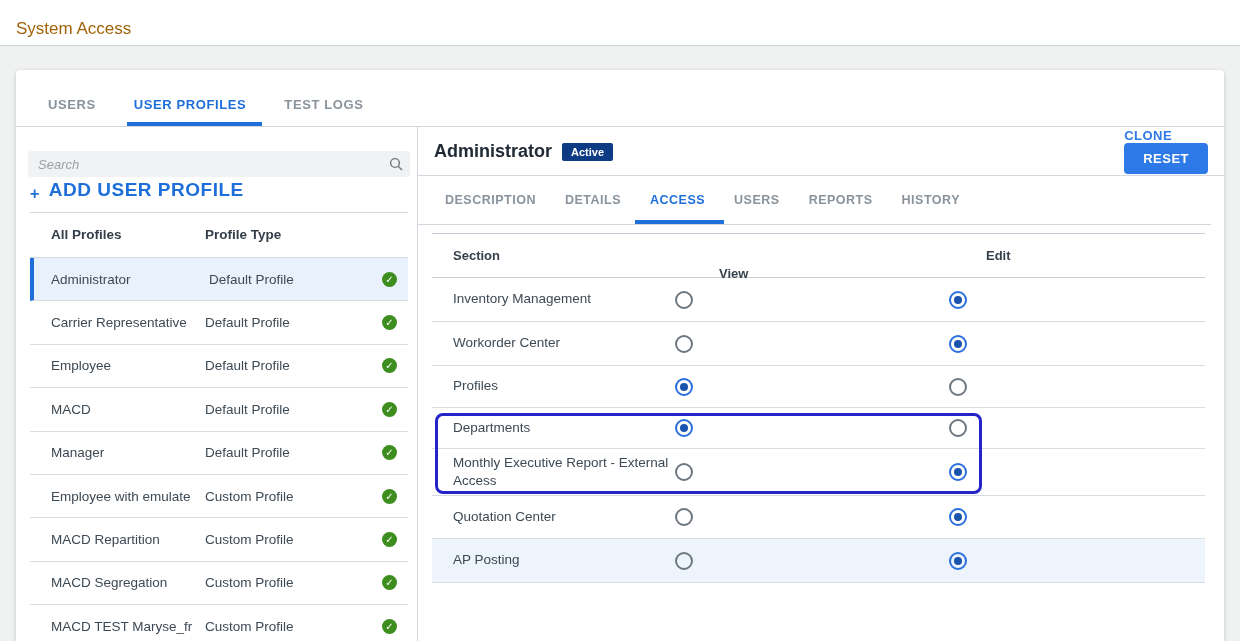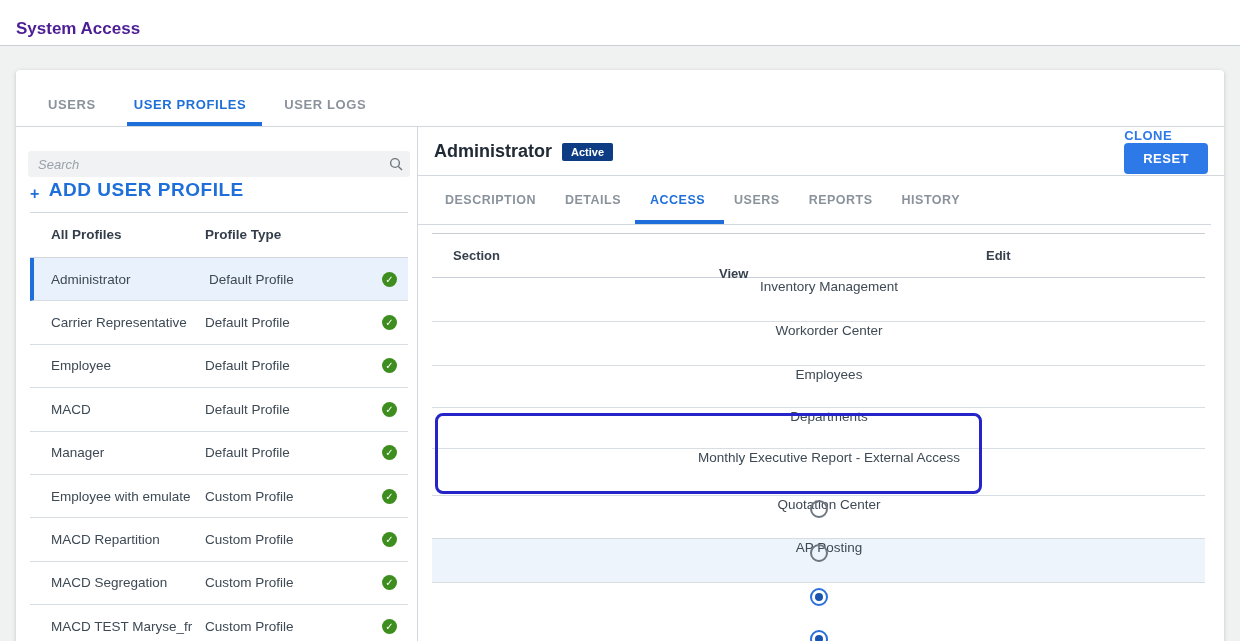--- a/index.html
+++ b/index.html
@@ -7,21 +7,21 @@
     --highlight:#2424c8; --selbg:#e9f2fc; --shaded:#edf4fc;
     --border:#d2d8de; --tableborder:#c6cfd7; --rowborder:#d7dde2;
     --text:#3d4954; --heading:#333e4a; --muted:#8a939c;
   }
   *{margin:0;padding:0;box-sizing:border-box;}
   html,body{width:1240px;height:641px;overflow:hidden;}
   body{background:#f0f1f1;font-family:"Liberation Sans","DejaVu Sans",sans-serif;color:var(--text);position:relative;}
 
   
   .page-header{position:absolute;left:0;top:0;width:1240px;height:46px;background:#fff;border-bottom:1px solid #c9d1d8;}
-  .page-title{position:absolute;left:16px;top:19px;font-size:17px;font-weight:bold;color:#4c1d95;}
+  .page-title{position:absolute;left:16px;top:19px;font-size:17px;font-weight:normal;color:#a16207;}
 
   
   .card{position:absolute;left:16px;top:70px;width:1208px;height:660px;background:#fff;border-radius:4px;box-shadow:0 1px 4px rgba(0,0,0,.18);}
 
   
   .tabbar{position:absolute;left:0;top:0;width:100%;height:57px;border-bottom:1px solid var(--border);display:flex;align-items:flex-end;padding-left:28px;}
   .tab{position:relative;font-size:13px;font-weight:bold;letter-spacing:.6px;color:var(--muted);padding:0 4px 14px 4px;margin-right:30px;cursor:pointer;}
   .tab.active{color:var(--accent);}
   .tab.active::after{content:'';position:absolute;left:-3px;right:-12px;bottom:0;height:4px;background:var(--accent);}
 
@@ -60,21 +60,21 @@
   .sub-tab{position:relative;font-size:12.5px;font-weight:bold;letter-spacing:.5px;color:var(--muted);margin-right:29px;height:100%;display:flex;align-items:center;cursor:pointer;}
   .sub-tab.active{color:var(--accent);}
   .sub-tab.active::after{content:'';position:absolute;left:-15px;right:-19px;bottom:0;height:4px;background:var(--accent);}
 
   .access-table{position:absolute;left:14px;top:106px;width:773px;}
   .acc-header{display:flex;align-items:center;height:45px;border-top:1px solid var(--tableborder);border-bottom:1px solid var(--tableborder);font-size:13px;font-weight:bold;color:#37414d;}
   .h-sec{flex:0 0 222px;margin-left:21px;}
   .h-view{flex:0 0 274px;padding-left:44px;margin-top:36px;}
   .h-edit{flex:1;padding-left:37px;}
   .acc-rows{position:relative;}
-  .acc-row{display:flex;align-items:center;border-bottom:1px solid var(--rowborder);flex-direction:column;}
+  .acc-row{display:flex;align-items:center;border-bottom:1px solid var(--rowborder);}
   .acc-row:nth-child(1){height:44px;}
   .acc-row:nth-child(2){height:44px;}
   .acc-row:nth-child(3){height:42px;}
   .acc-row:nth-child(4){height:41px;}
   .acc-row:nth-child(5){height:47px;}
   .acc-row:nth-child(6){height:43px;}
   .acc-row:nth-child(7){height:44px;}
   .acc-row.shaded{background:var(--shaded);}
   .cell-sec{flex:0 0 222px;margin-left:21px;font-size:13.5px;line-height:1.35;}
   .cell-view{flex:0 0 274px;}
@@ -89,21 +89,21 @@
 
 <div class="page-header">
   <div class="page-title">System Access</div>
 </div>
 
 <div class="card">
 
   <div class="tabbar">
       <div class="tab">USERS</div>
       <div class="tab active">USER PROFILES</div>
-      <div class="tab">USER LOGS</div>
+      <div class="tab">TEST LOGS</div>
     </div>
 
   <div class="search-wrap">
     <input class="search-input" placeholder="Search" style="">
     <svg class="search-icon" viewBox="0 0 14 14">
       <circle cx="6" cy="6" r="4.4" fill="none" stroke="#6f767d" stroke-width="1.4"></circle>
       <line x1="9.4" y1="9.4" x2="13" y2="13" stroke="#6f767d" stroke-width="1.4"></line>
     </svg>
   </div>
 
@@ -205,21 +205,21 @@
           <div class="acc-row">
             <div class="cell-sec">Workorder Center</div>
             <div class="cell-view">
               <span class="radio"></span>
             </div>
             <div class="cell-edit">
               <span class="radio checked"></span>
             </div>
           </div>
           <div class="acc-row">
-            <div class="cell-sec">Employees</div>
+            <div class="cell-sec">Profiles</div>
             <div class="cell-view">
               <span class="radio checked"></span>
             </div>
             <div class="cell-edit">
               <span class="radio"></span>
             </div>
           </div>
           <div class="acc-row">
             <div class="cell-sec">Departments</div>
             <div class="cell-view">

